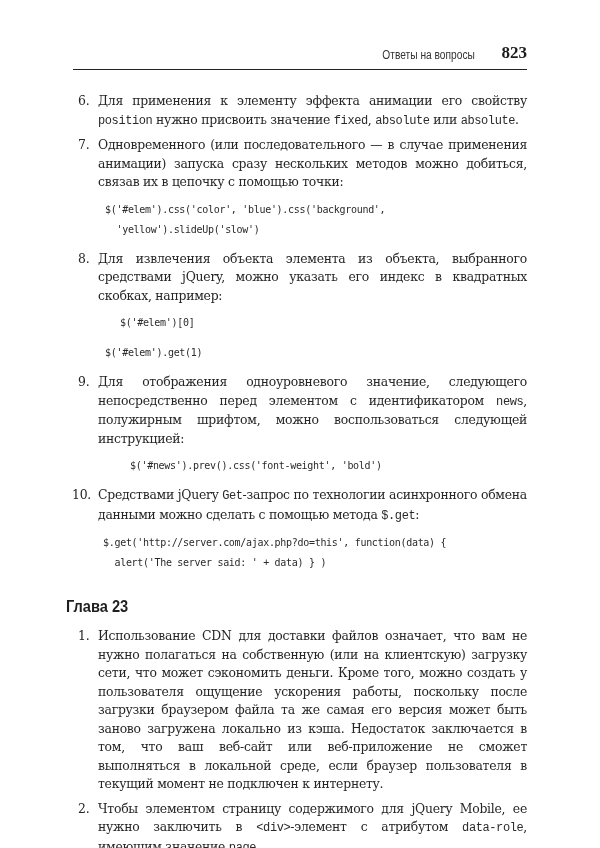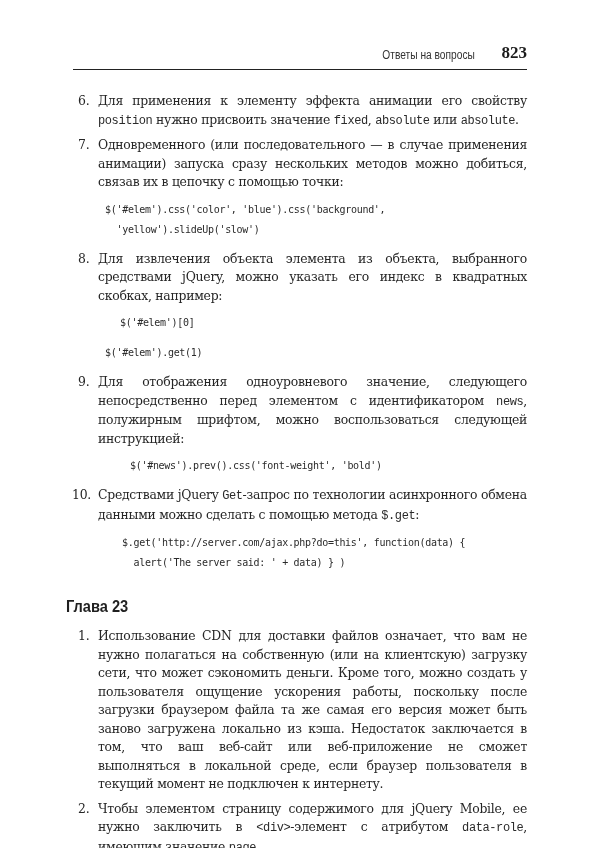--- a/index.html
+++ b/index.html
@@ -55,21 +55,21 @@
 
   <div class="item">
     <span class="num">9.</span>
     <span>Для отображения одноуровневого значение, следующего непосредственно перед элементом с идентификатором </span><span class="inline-code">news</span><span>, полужирным шрифтом, можно воспользоваться следующей инструкцией:</span>
     <div class="codeblock" style="">$('#news').prev().css('font-weight', 'bold')</div>
   </div>
 
   <div class="item wide">
     <span class="num">10.</span>
     <span>Средствами jQuery </span><span class="inline-code">Get</span><span>-запрос по технологии асинхронного обмена данными можно сделать с помощью метода </span><span class="inline-code">$.get</span><span>:</span>
-    <div class="codeblock" style="margin-left:24px;">$.get('http://server.com/ajax.php?do=this', function(data) {
+    <div class="codeblock" style="margin-left:5px;">$.get('http://server.com/ajax.php?do=this', function(data) {
   alert('The server said: ' + data) } )</div>
   </div>
 
   <div class="chapter">Глава 23</div>
 
   <div class="item">
     <span class="num">1.</span>
     <span>Использование CDN для доставки файлов означает, что вам не нужно полагаться на собственную (или на клиентскую) загрузку сети, что может сэкономить деньги. Кроме того, можно создать у пользователя ощущение ускорения работы, поскольку после загрузки браузером файла та же самая его версия может быть заново загружена локально из кэша. Недостаток заключается в том, что ваш веб-сайт или веб-приложение не сможет выполняться в локальной среде, если браузер пользователя в текущий момент не подключен к интернету.</span>
   </div>
 

